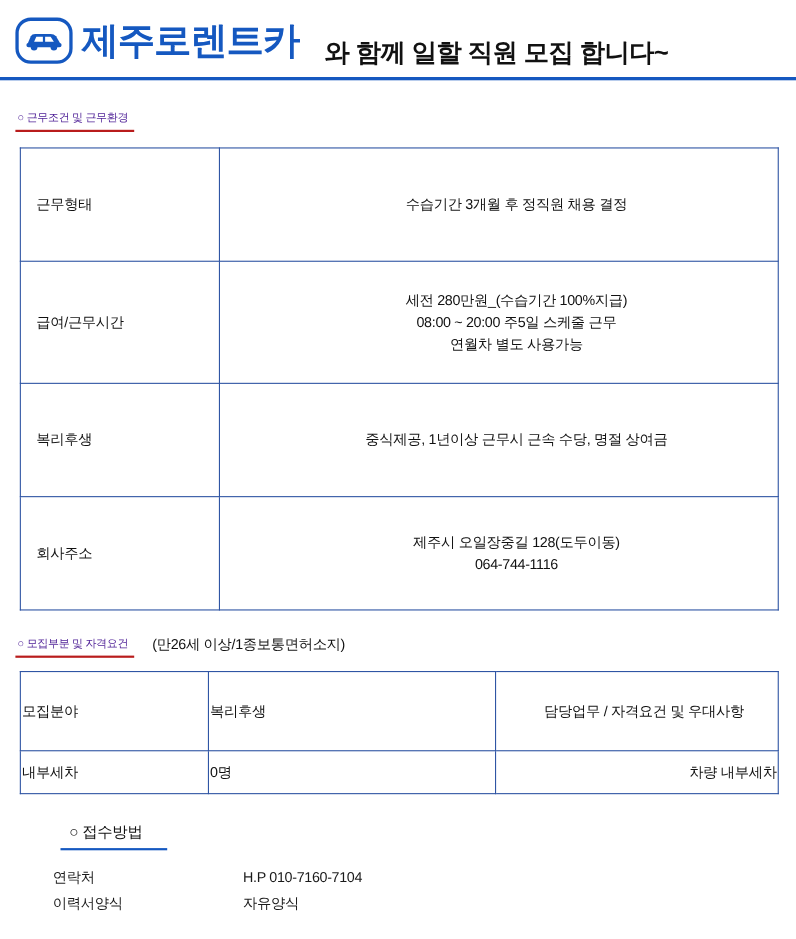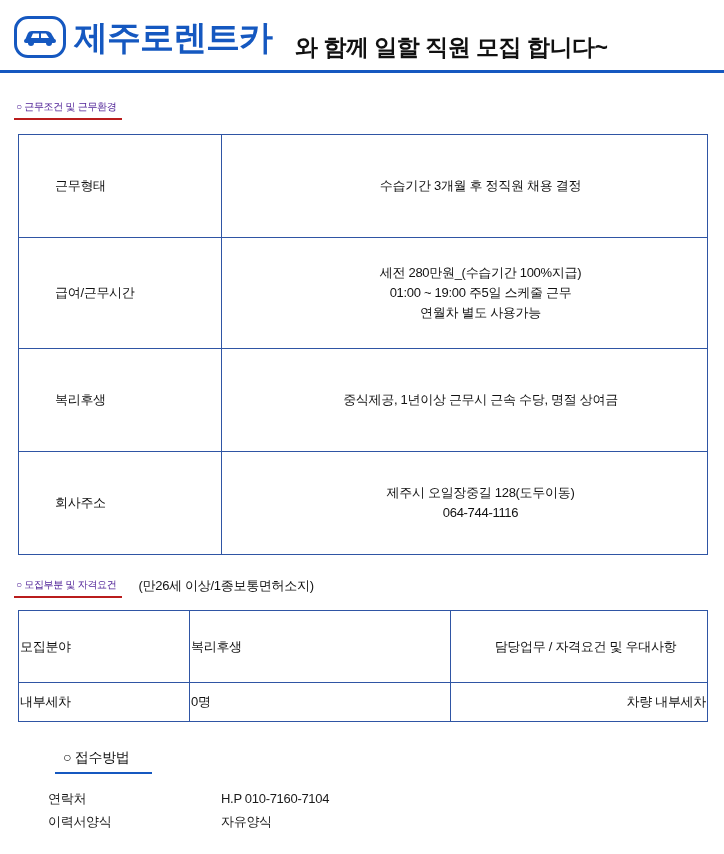--- a/index.html
+++ b/index.html
@@ -107,21 +107,21 @@
     vertical-align: middle;
   }
 
   
   #conditions-table {
     margin: 14px 0 0 18px;
     width: 690px;
   }
   #conditions-table td.label {
     width: 165px;
-    padding-left: 36px;
+    padding-left: 14px;
     height: 100px;
   }
   #conditions-table td.value {
     padding-left: 33px;
     line-height: 1.55;
     text-align: center;
   }
   #conditions-table tr.tall td { height: 108px; }
 
   
@@ -200,21 +200,21 @@
     <tr>
       <td class="label">근무형태</td>
       <td class="value">
         <div>수습기간 3개월 후 정직원 채용 결정</div>
       </td>
     </tr>
     <tr class="tall">
       <td class="label">급여/근무시간</td>
       <td class="value">
         <div>세전 280만원_(수습기간 100%지급)</div>
-        <div>01:00 ~ 19:00 주5일 스케줄 근무</div>
+        <div>08:00 ~ 20:00 주5일 스케줄 근무</div>
         <div>연월차 별도 사용가능</div>
       </td>
     </tr>
     <tr>
       <td class="label">복리후생</td>
       <td class="value">
         <div>중식제공, 1년이상 근무시 근속 수당, 명절 상여금</div>
       </td>
     </tr>
     <tr>

